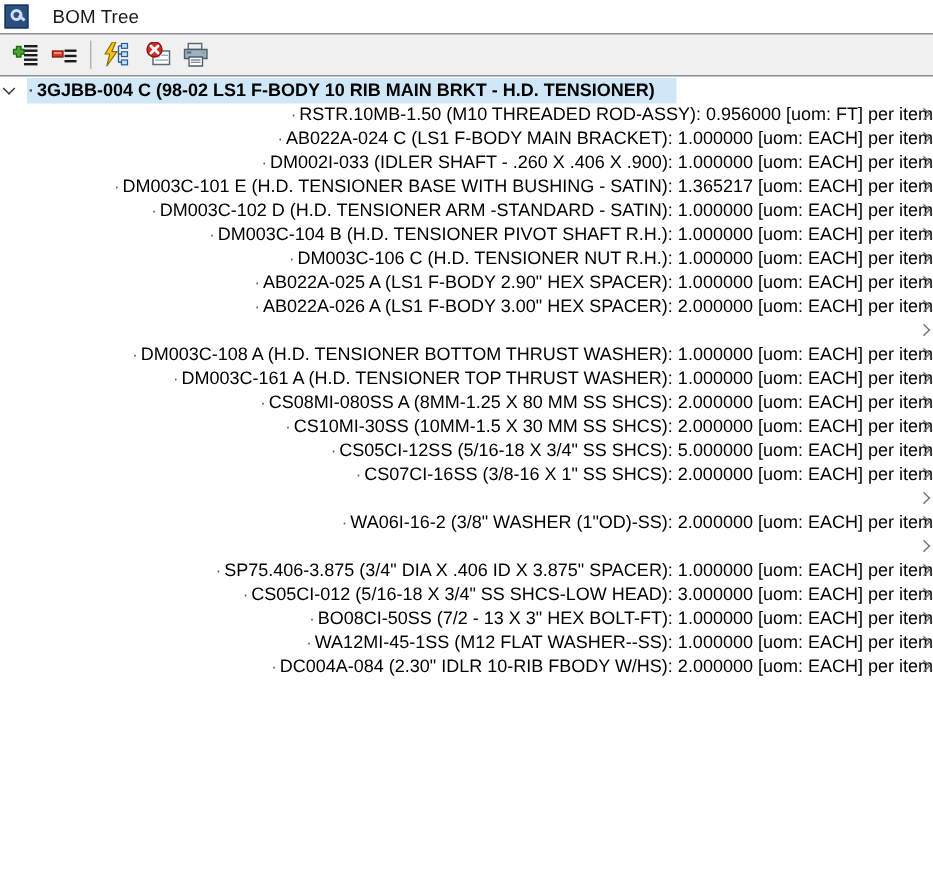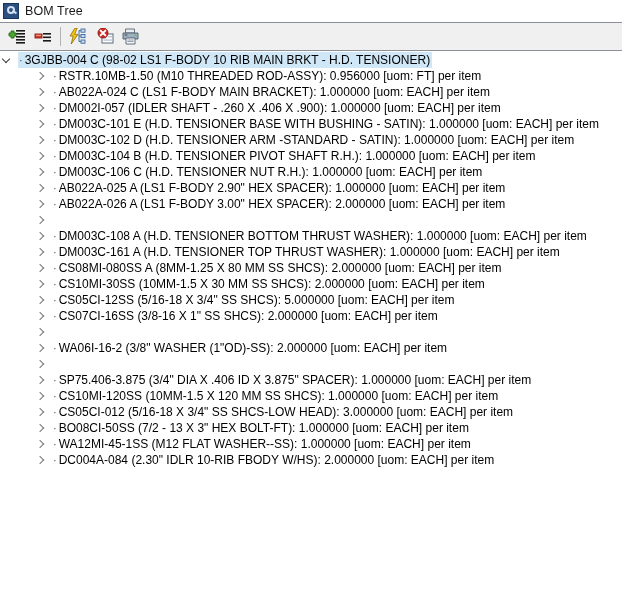--- a/index.html
+++ b/index.html
@@ -19,20 +19,21 @@
   }
 
   
   #titlebar {
     height: 22px;
     background: #ffffff;
     display: flex;
     align-items: center;
     padding-left: 3px;
     box-sizing: border-box;
+    gap: 10px;
   }
   #app-icon {
     width: 16px;
     height: 16px;
     flex: 0 0 16px;
     position: relative;
     background: #2d4f80;
     border: 1px solid #17365d;
     box-sizing: border-box;
     margin-right: 6px;
@@ -99,21 +100,21 @@
   }
   .row {
     height: 16px;
     line-height: 16px;
     display: flex;
     align-items: center;
     white-space: nowrap;
     font-size: 12px;
   }
   .row.root { padding-left: 18px; }
-  .row.child { padding-left: 52px; }
+  .row.child { padding-left: 52px; justify-content: flex-end; }
 
   .row .twisty {
     position: absolute;
     width: 12px;
     height: 16px;
     display: flex;
     align-items: center;
     justify-content: center;
   }
   .row.root .twisty { margin-left: -18px; }
@@ -130,21 +131,22 @@
   .chev.expanded  { transform: rotate(45deg); border-color:#3a3a3a; position: relative; top:-1px;}
 
   .dot {
     color: #555;
     margin-right: 2px;
     font-size: 11px;
   }
   .label { color: #000; }
   .row.selected .label-wrap {
     background: #cfe7f7;
-    padding-right: 2px;
+    padding-right: 14px;
+    font-weight: bold;
   }
   .label-wrap { padding-left: 1px; }
 </style>
 </head>
 <body>
 
 <div id="titlebar">
   <div id="app-icon"></div>
   <span id="title-text">BOM Tree</span>
 </div>
@@ -229,27 +231,27 @@
       <div class="row child">
         <span class="twisty">
           <i class="chev collapsed"></i>
         </span>
         <span class="label-wrap"><span class="dot">·</span><span class="label">AB022A-024 C (LS1 F-BODY MAIN BRACKET):  1.000000 [uom: EACH]  per item</span></span>
       </div>
       <div class="row child">
         <span class="twisty">
           <i class="chev collapsed"></i>
         </span>
-        <span class="label-wrap"><span class="dot">·</span><span class="label">DM002I-057  (IDLER SHAFT - .260 X .406 X .900):  1.000000 [uom: EACH]  per item</span></span>
-      </div>
-      <div class="row child">
-        <span class="twisty">
-          <i class="chev collapsed"></i>
-        </span>
-        <span class="label-wrap"><span class="dot">·</span><span class="label">DM003C-101 E (H.D. TENSIONER BASE WITH BUSHING - SATIN):  1.000000 [uom: EACH]  per item</span></span>
+        <span class="label-wrap"><span class="dot">·</span><span class="label">DM002I-033  (IDLER SHAFT - .260 X .406 X .900):  1.000000 [uom: EACH]  per item</span></span>
+      </div>
+      <div class="row child">
+        <span class="twisty">
+          <i class="chev collapsed"></i>
+        </span>
+        <span class="label-wrap"><span class="dot">·</span><span class="label">DM003C-101 E (H.D. TENSIONER BASE WITH BUSHING - SATIN):  1.365217 [uom: EACH]  per item</span></span>
       </div>
       <div class="row child">
         <span class="twisty">
           <i class="chev collapsed"></i>
         </span>
         <span class="label-wrap"><span class="dot">·</span><span class="label">DM003C-102 D (H.D. TENSIONER ARM -STANDARD - SATIN):  1.000000 [uom: EACH]  per item</span></span>
       </div>
       <div class="row child">
         <span class="twisty">
           <i class="chev collapsed"></i>
@@ -334,26 +336,20 @@
       <div class="row child">
         <span class="twisty">
           <i class="chev collapsed"></i>
         </span>
         <span class="label-wrap"><span class="dot">·</span><span class="label">SP75.406-3.875  (3/4" DIA X .406 ID X 3.875" SPACER):  1.000000 [uom: EACH]  per item</span></span>
       </div>
       <div class="row child">
         <span class="twisty">
           <i class="chev collapsed"></i>
         </span>
-        <span class="label-wrap"><span class="dot">·</span><span class="label">CS10MI-120SS  (10MM-1.5 X 120 MM SS SHCS):  1.000000 [uom: EACH]  per item</span></span>
-      </div>
-      <div class="row child">
-        <span class="twisty">
-          <i class="chev collapsed"></i>
-        </span>
         <span class="label-wrap"><span class="dot">·</span><span class="label">CS05CI-012  (5/16-18 X 3/4" SS SHCS-LOW HEAD):  3.000000 [uom: EACH]  per item</span></span>
       </div>
       <div class="row child">
         <span class="twisty">
           <i class="chev collapsed"></i>
         </span>
         <span class="label-wrap"><span class="dot">·</span><span class="label">BO08CI-50SS  (7/2 - 13 X 3" HEX BOLT-FT):  1.000000 [uom: EACH]  per item</span></span>
       </div>
       <div class="row child">
         <span class="twisty">

